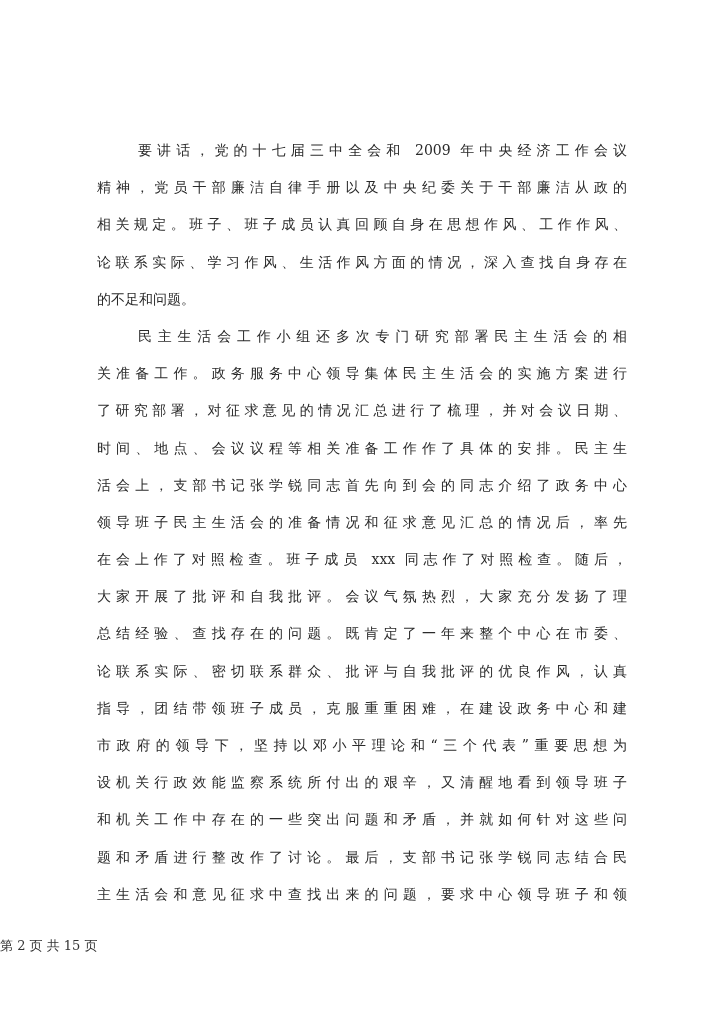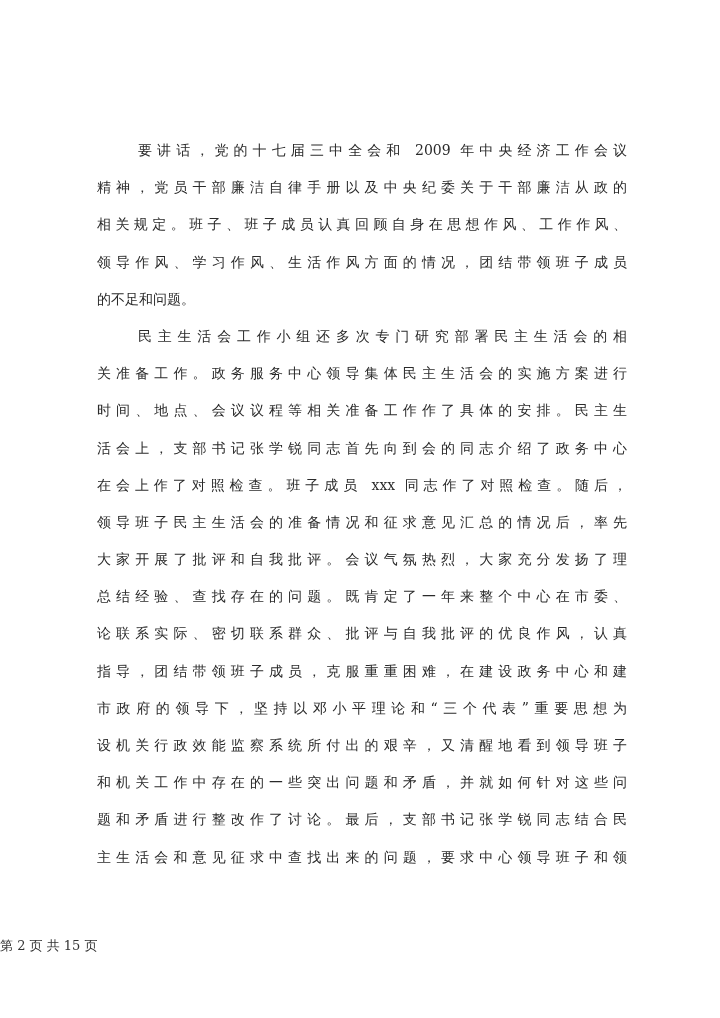--- a/index.html
+++ b/index.html
@@ -54,29 +54,30 @@
   </style>
 </head>
 <body>
 
 <div class="page">
   <div class="content">
 
     <div class="line indent">要讲话，党的十七届三中全会和 2009 年中央经济工作会议</div>
     <div class="line">精神，党员干部廉洁自律手册以及中央纪委关于干部廉洁从政的</div>
     <div class="line">相关规定。班子、班子成员认真回顾自身在思想作风、工作作风、</div>
-    <div class="line">领导作风、学习作风、生活作风方面的情况，团结带领班子成员</div>
+    <div class="line">论联系实际、学习作风、生活作风方面的情况，深入查找自身存在</div>
     <div class="line last">的不足和问题。</div>
 
     <div class="line indent">民主生活会工作小组还多次专门研究部署民主生活会的相</div>
     <div class="line">关准备工作。政务服务中心领导集体民主生活会的实施方案进行</div>
+    <div class="line">了研究部署，对征求意见的情况汇总进行了梳理，并对会议日期、</div>
     <div class="line">时间、地点、会议议程等相关准备工作作了具体的安排。民主生</div>
     <div class="line">活会上，支部书记张学锐同志首先向到会的同志介绍了政务中心</div>
+    <div class="line">领导班子民主生活会的准备情况和征求意见汇总的情况后，率先</div>
     <div class="line">在会上作了对照检查。班子成员 xxx 同志作了对照检查。随后，</div>
-    <div class="line">领导班子民主生活会的准备情况和征求意见汇总的情况后，率先</div>
     <div class="line">大家开展了批评和自我批评。会议气氛热烈，大家充分发扬了理</div>
     <div class="line">总结经验、查找存在的问题。既肯定了一年来整个中心在市委、</div>
     <div class="line">论联系实际、密切联系群众、批评与自我批评的优良作风，认真</div>
     <div class="line">指导，团结带领班子成员，克服重重困难，在建设政务中心和建</div>
     <div class="line">市政府的领导下，坚持以邓小平理论和“三个代表”重要思想为</div>
     <div class="line">设机关行政效能监察系统所付出的艰辛，又清醒地看到领导班子</div>
     <div class="line">和机关工作中存在的一些突出问题和矛盾，并就如何针对这些问</div>
     <div class="line">题和矛盾进行整改作了讨论。最后，支部书记张学锐同志结合民</div>
     <div class="line">主生活会和意见征求中查找出来的问题，要求中心领导班子和领</div>
   </div>

